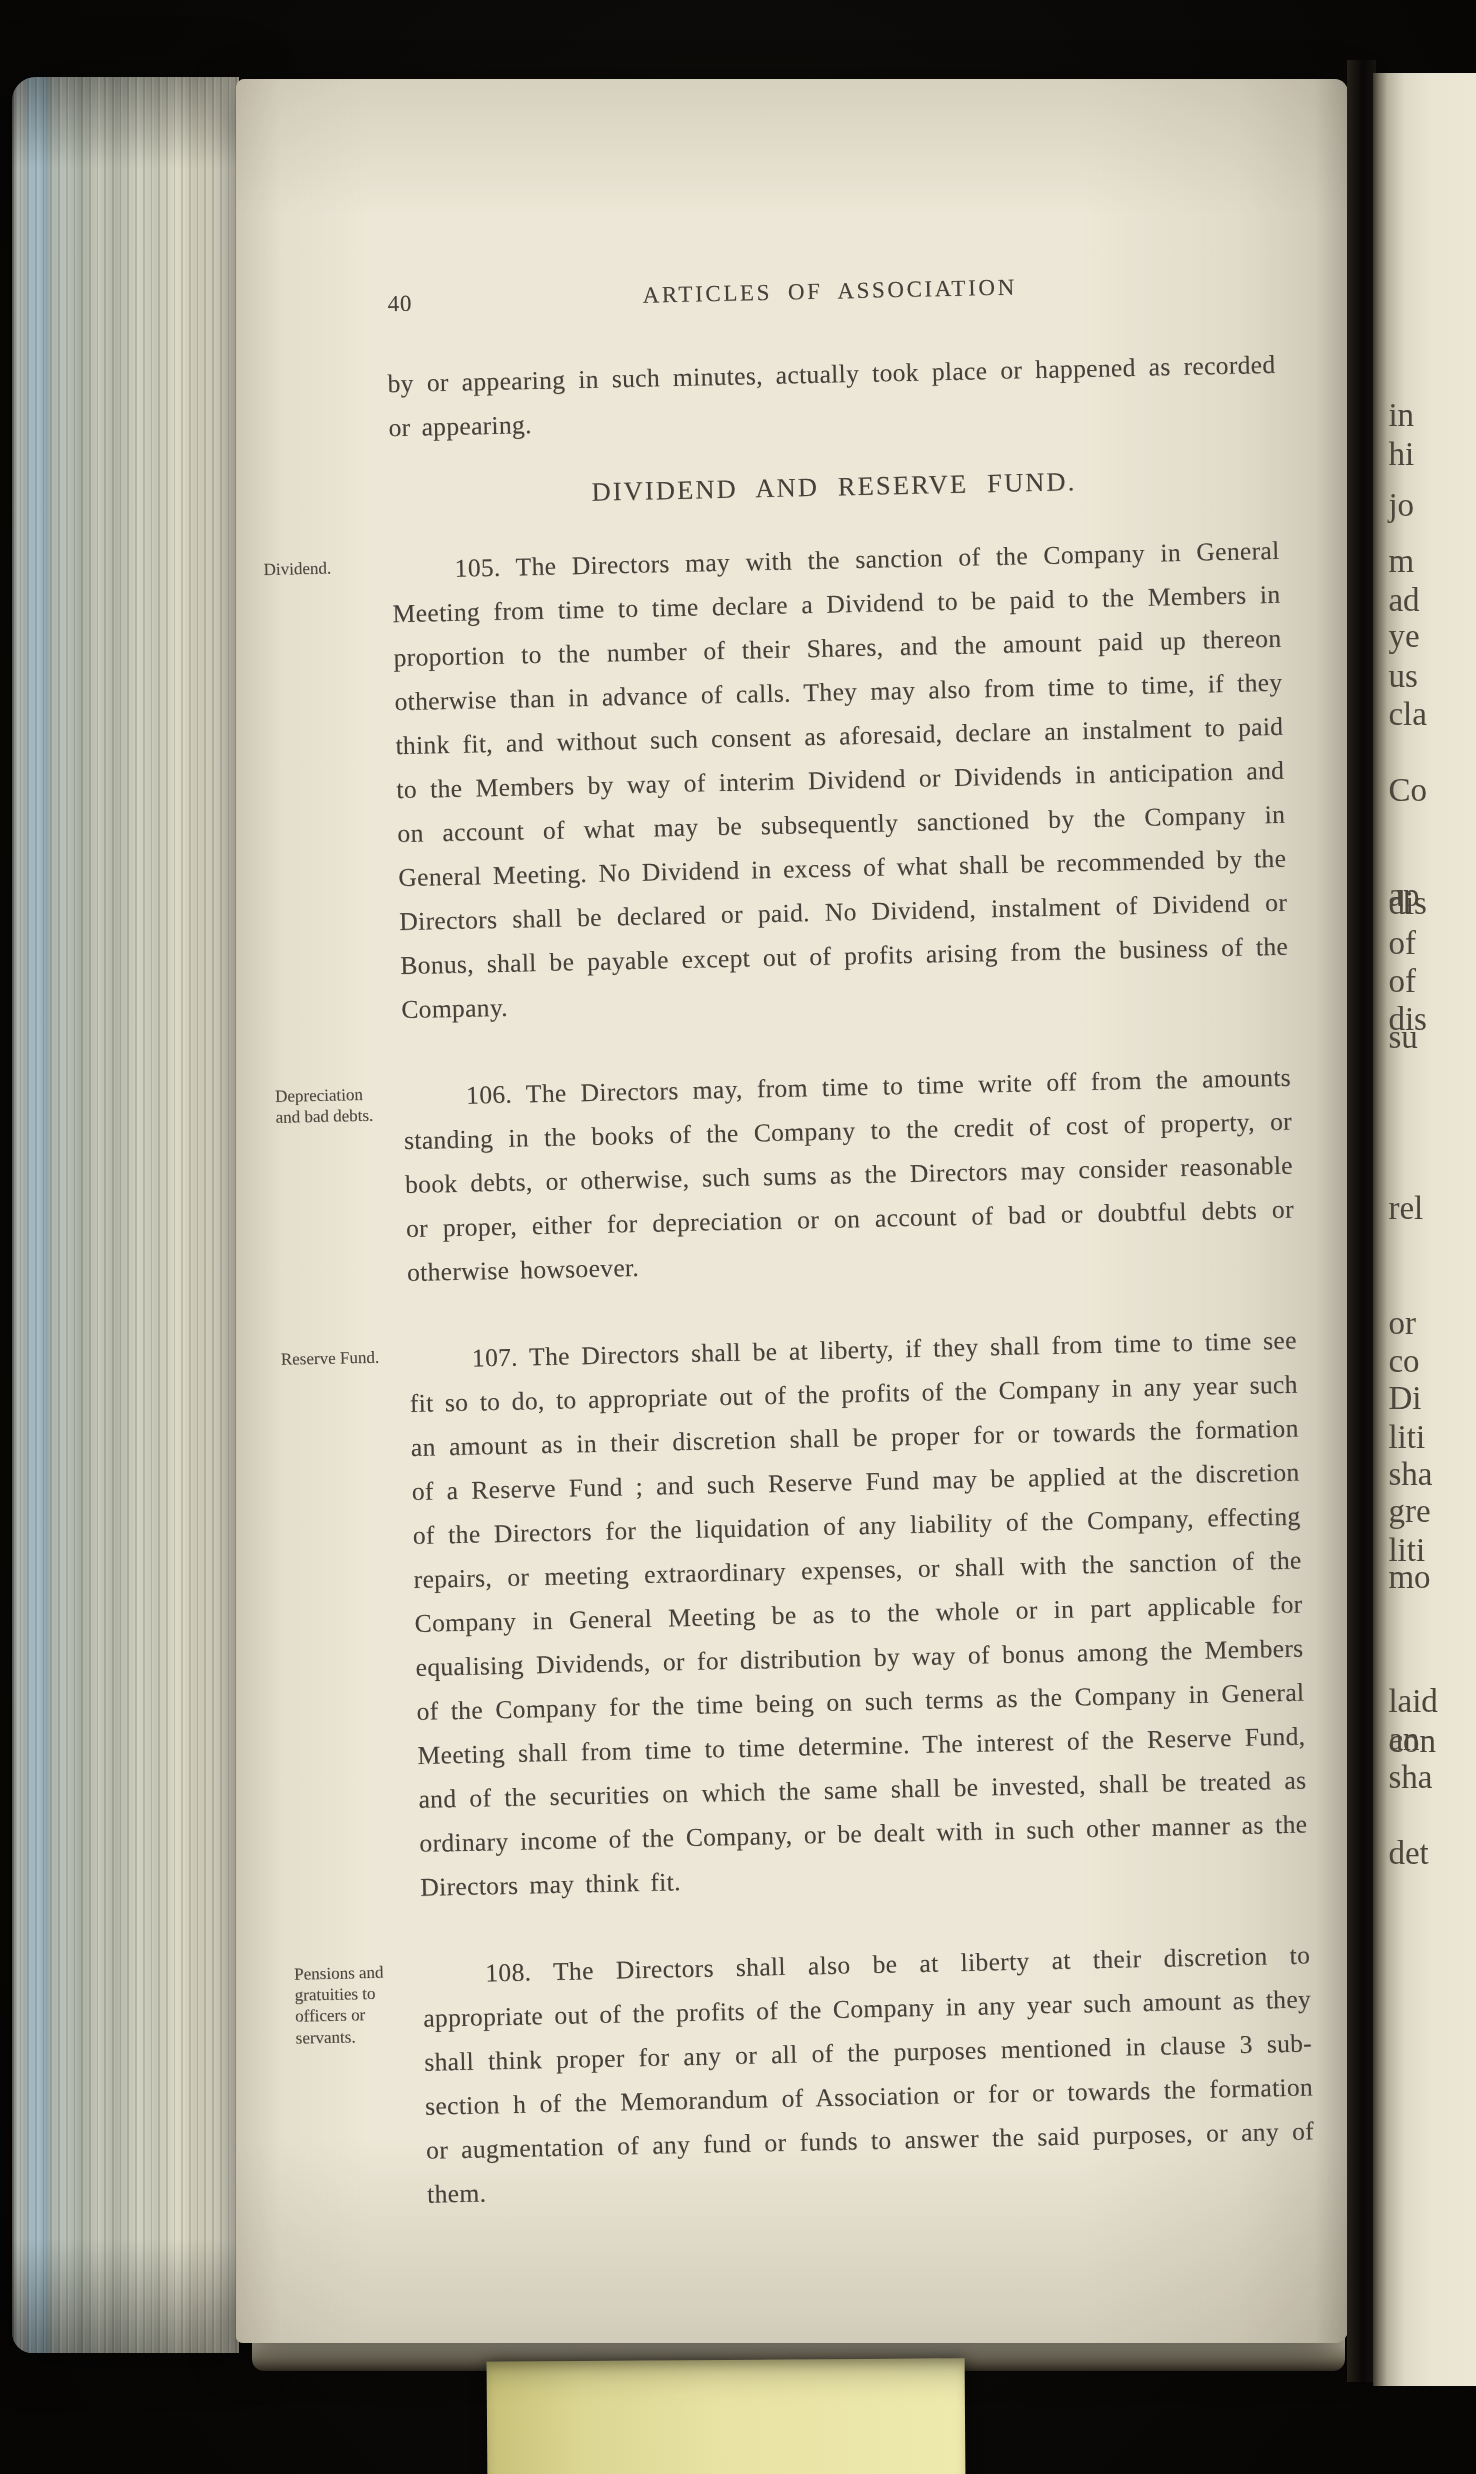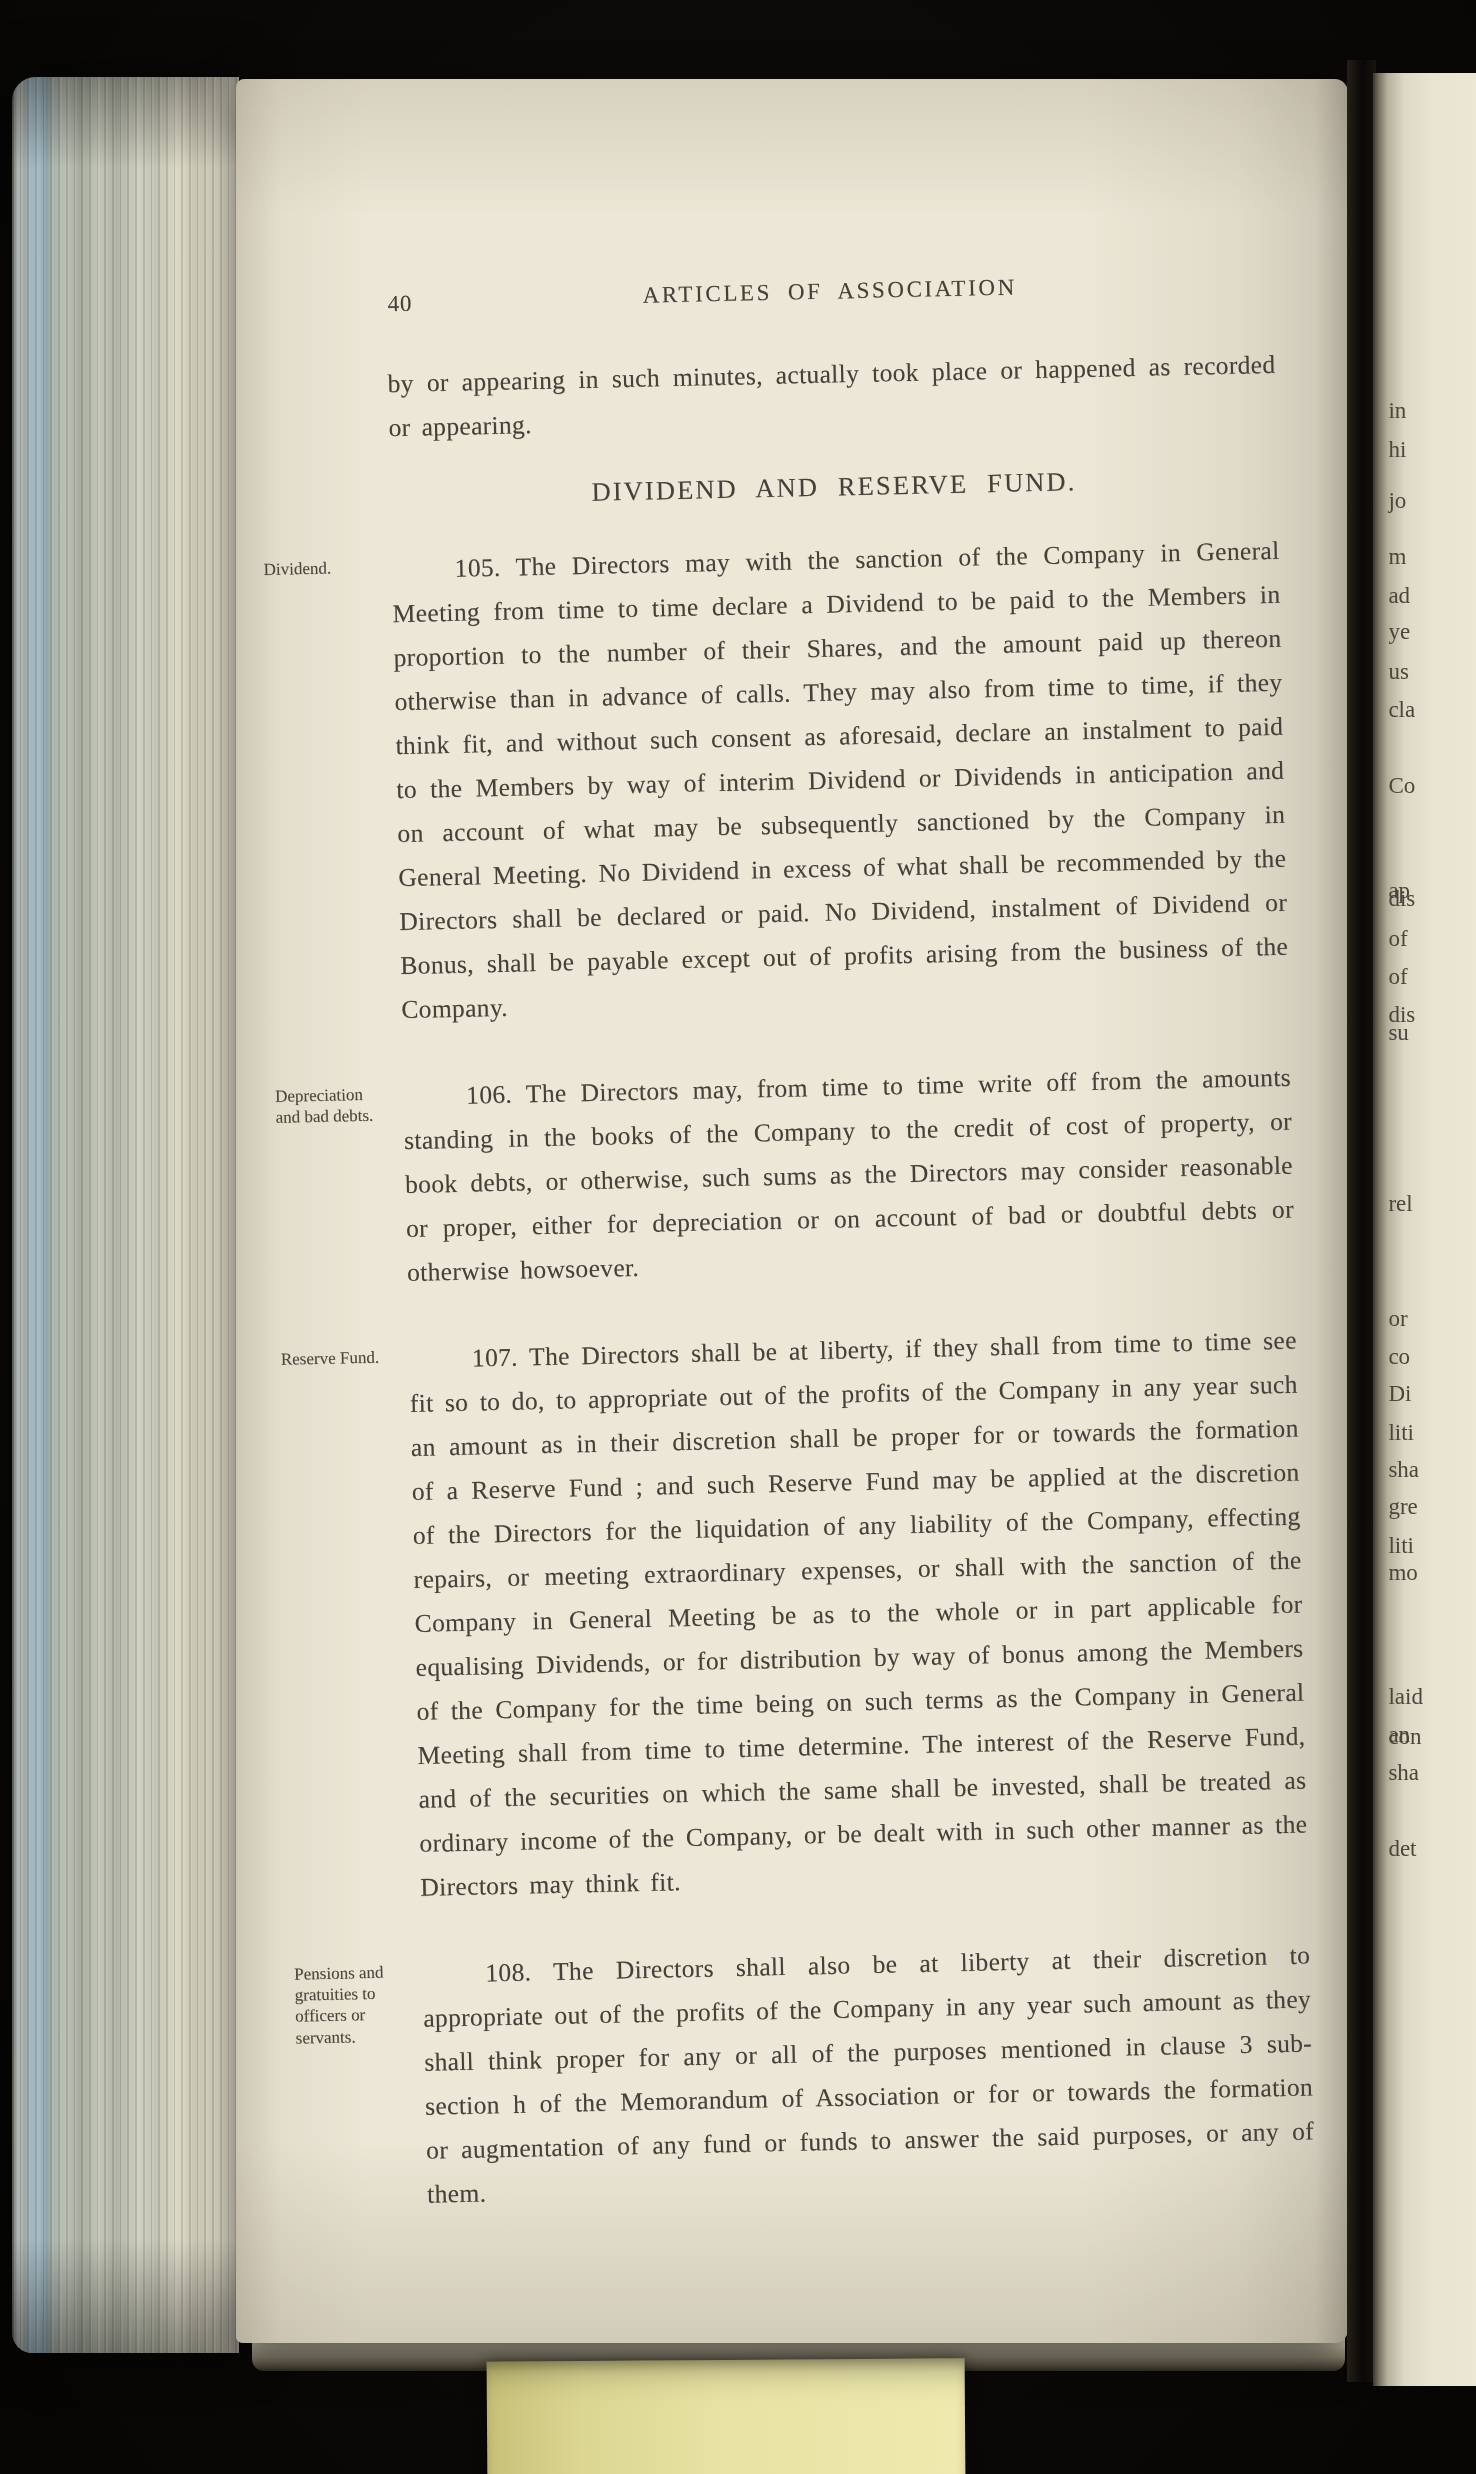--- a/index.html
+++ b/index.html
@@ -68,21 +68,21 @@
     position:absolute;left:1347px;top:60px;width:29px;height:2322px;
     background:linear-gradient(90deg,#241f17 0%,#090807 55%,#17140f 100%);
   }
   .right-page{
     position:absolute;left:1373px;top:73px;width:104px;height:2313px;
     background:linear-gradient(90deg,#3c372d 0%,#7a7464 6%,#b5af9c 14%,
       #ddd8c5 30%,#e9e4d1 55%,#ece7d5 100%);
   }
   .frag-wrap{position:absolute;inset:0;overflow:hidden;}
   .edge-fragment{
-    position:absolute;left:15.4px;font-size:23px;line-height:1;
+    position:absolute;left:15.4px;font-size:33px;line-height:1;
     color:#4a463c;white-space:nowrap;
   }
 
   
   .content{
     position:absolute;left:171px;top:209px;width:888px;
     color:#45413a;
     transform:rotate(-1.25deg);transform-origin:0 50%;
     text-shadow:0.3px 0.3px 0 rgba(70,64,54,0.30);
   }

